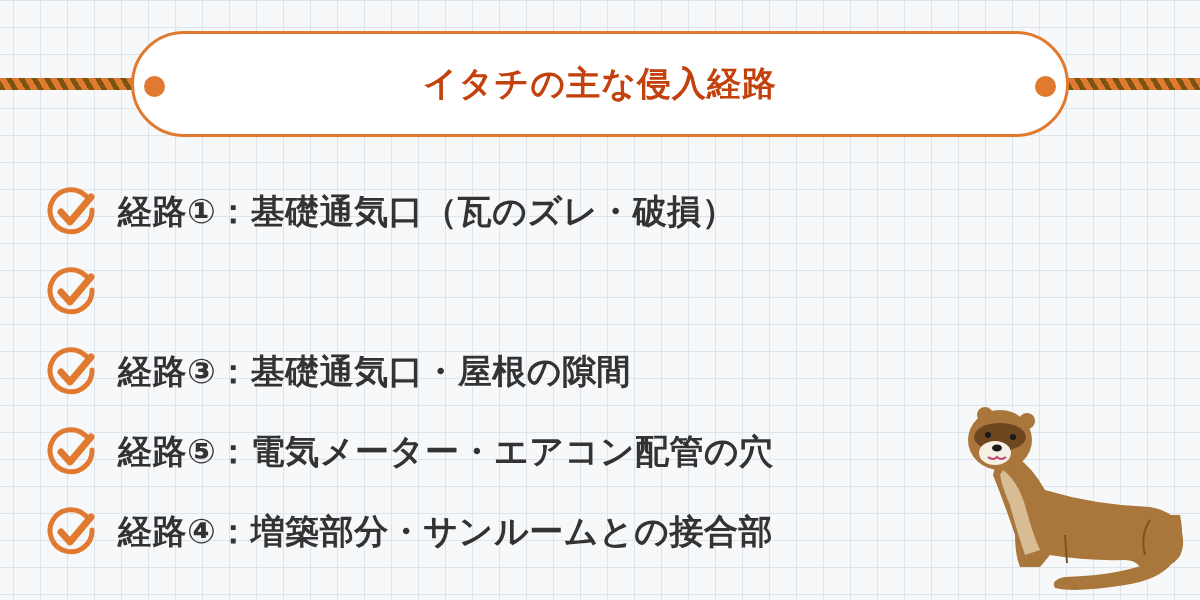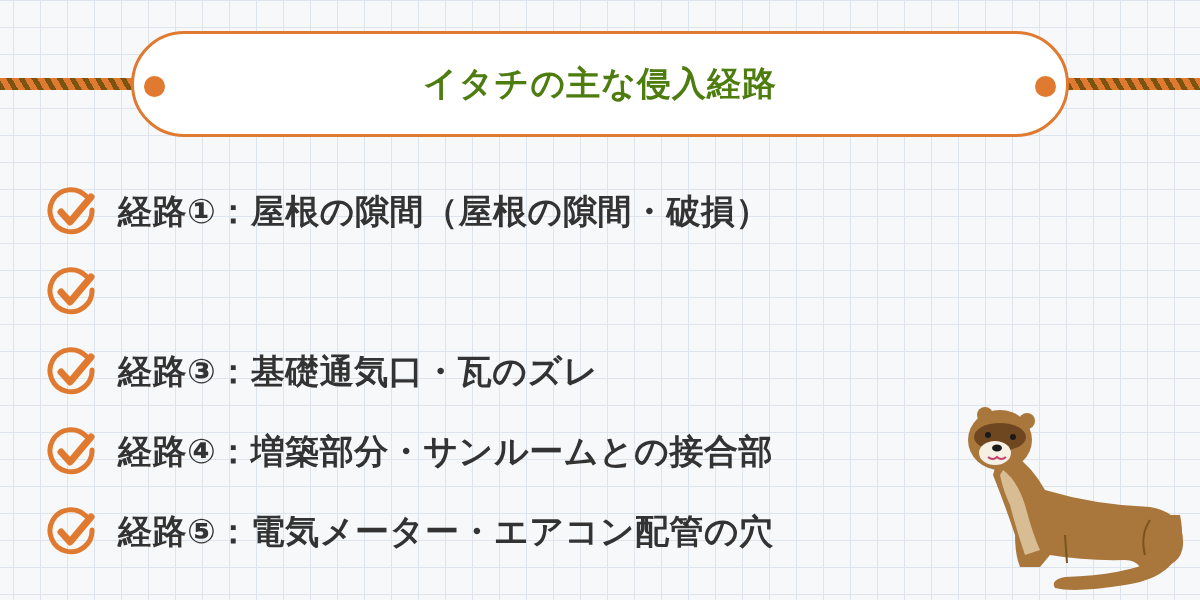--- a/index.html
+++ b/index.html
@@ -24,21 +24,21 @@
     position: absolute; left: 131px; top: 31px; width: 938px; height: 106px;
     box-sizing: border-box; border: 3px solid #e07a30; border-radius: 53px;
     background: #ffffff; display: flex; align-items: center; justify-content: center;
   }
   .title-pill .dot {
     position: absolute; top: 42px; width: 21px; height: 21px; border-radius: 50%;
     background: #e07a30;
   }
   .title-pill .dot.l { left: 10px; }
   .title-pill .dot.r { right: 10px; }
-  .title-text { font-size: 34px; font-weight: bold; letter-spacing: 1px; color: #4d7c0f; }
+  .title-text { font-size: 34px; font-weight: bold; letter-spacing: 1px; color: #c2410c; }
   .list { position: absolute; left: 46px; top: 172px; }
   .item { display: flex; align-items: center; height: 80px; }
   .check { width: 52px; height: 52px; margin-right: 20px; flex: 0 0 auto; }
   .item-text { font-size: 34px; font-weight: bold; color: #333; white-space: nowrap; letter-spacing: 0.5px; }
   .weasel { position: absolute; left: 955px; top: 395px; width: 245px; height: 200px; }
 </style>
 </head>
 <body>
 
 <div class="rope left"></div>
@@ -49,48 +49,48 @@
   <span class="title-text">イタチの主な侵入経路</span>
   <span class="dot r"></span>
 </div>
 
 <div class="list">
   <div class="item">
     <svg class="check" viewBox="0 0 52 52">
       <path d="M40 10 A21 21 0 1 0 46 24" fill="none" stroke="#e07a30" stroke-width="5" stroke-linecap="round"></path>
       <path d="M15 26 L24 36 L45 11" fill="none" stroke="#e07a30" stroke-width="7" stroke-linecap="round" stroke-linejoin="round"></path>
     </svg>
-    <span class="item-text">経路①：屋根の隙間（屋根の隙間・破損）</span>
+    <span class="item-text">経路①：基礎通気口（瓦のズレ・破損）</span>
   </div>
   <div class="item">
     <svg class="check" viewBox="0 0 52 52">
       <path d="M40 10 A21 21 0 1 0 46 24" fill="none" stroke="#e07a30" stroke-width="5" stroke-linecap="round"></path>
       <path d="M15 26 L24 36 L45 11" fill="none" stroke="#e07a30" stroke-width="7" stroke-linecap="round" stroke-linejoin="round"></path>
     </svg>
   </div>
   <div class="item">
     <svg class="check" viewBox="0 0 52 52">
       <path d="M40 10 A21 21 0 1 0 46 24" fill="none" stroke="#e07a30" stroke-width="5" stroke-linecap="round"></path>
       <path d="M15 26 L24 36 L45 11" fill="none" stroke="#e07a30" stroke-width="7" stroke-linecap="round" stroke-linejoin="round"></path>
     </svg>
-    <span class="item-text">経路③：基礎通気口・瓦のズレ</span>
+    <span class="item-text">経路③：基礎通気口・屋根の隙間</span>
+  </div>
+  <div class="item">
+    <svg class="check" viewBox="0 0 52 52">
+      <path d="M40 10 A21 21 0 1 0 46 24" fill="none" stroke="#e07a30" stroke-width="5" stroke-linecap="round"></path>
+      <path d="M15 26 L24 36 L45 11" fill="none" stroke="#e07a30" stroke-width="7" stroke-linecap="round" stroke-linejoin="round"></path>
+    </svg>
+    <span class="item-text">経路⑤：電気メーター・エアコン配管の穴</span>
   </div>
   <div class="item">
     <svg class="check" viewBox="0 0 52 52">
       <path d="M40 10 A21 21 0 1 0 46 24" fill="none" stroke="#e07a30" stroke-width="5" stroke-linecap="round"></path>
       <path d="M15 26 L24 36 L45 11" fill="none" stroke="#e07a30" stroke-width="7" stroke-linecap="round" stroke-linejoin="round"></path>
     </svg>
     <span class="item-text">経路④：増築部分・サンルームとの接合部</span>
-  </div>
-  <div class="item">
-    <svg class="check" viewBox="0 0 52 52">
-      <path d="M40 10 A21 21 0 1 0 46 24" fill="none" stroke="#e07a30" stroke-width="5" stroke-linecap="round"></path>
-      <path d="M15 26 L24 36 L45 11" fill="none" stroke="#e07a30" stroke-width="7" stroke-linecap="round" stroke-linejoin="round"></path>
-    </svg>
-    <span class="item-text">経路⑤：電気メーター・エアコン配管の穴</span>
   </div>
 </div>
 
 <svg class="weasel" viewBox="0 0 245 200">
 
   <path d="M225 120 Q238 180 170 190 Q120 198 100 193 Q95 185 110 182 Q170 180 200 165 Q220 150 210 120 Z" fill="#a9773b"></path>
 
   <path d="M45 55 Q70 60 90 95 Q140 110 195 112 Q230 118 228 150 Q226 172 200 172 L185 172 Q180 165 170 165 Q130 166 95 160 L85 172 L65 172 Q60 160 60 140 Q50 110 38 80 Z" fill="#a9773b"></path>
 
   <path d="M48 75 Q62 85 70 110 Q78 140 85 155 L70 160 Q60 130 55 110 Q48 95 45 80 Z" fill="#d8bc94"></path>

